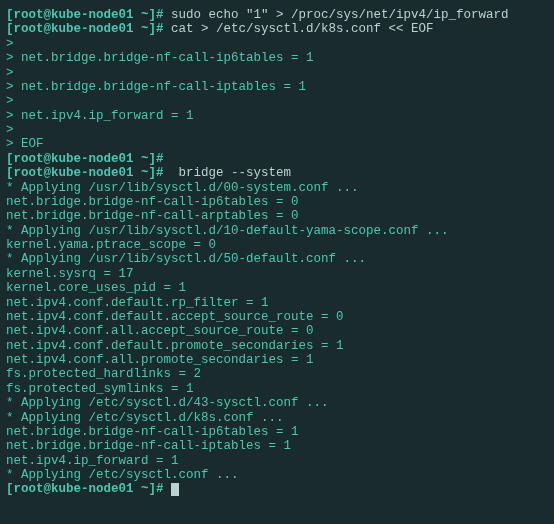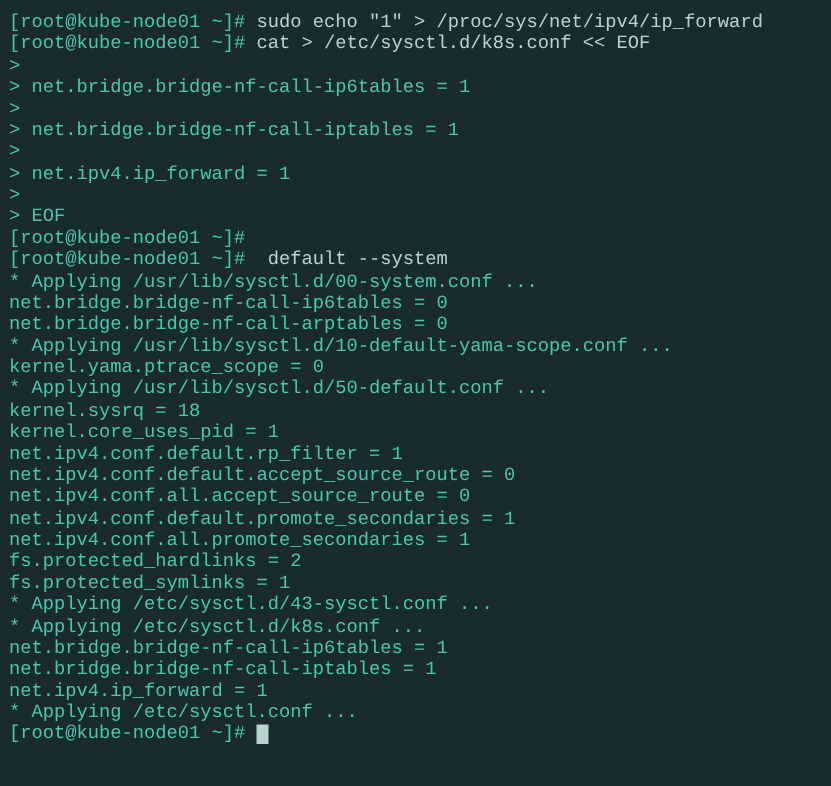--- a/index.html
+++ b/index.html
@@ -16,20 +16,21 @@
       color: #4ac7b0;
       width: 554px;
       height: 524px;
       overflow: hidden;
     }
     .line {
       white-space: pre;
     }
     .prompt-bracket {
       color: #4ac7b0;
+      font-weight: bold;
     }
     .cmd {
       color: #b8d4d0;
     }
     .output {
       color: #4ac7b0;
     }
     .cursor {
       display: inline-block;
       width: 8px;
@@ -46,28 +47,28 @@
     <div class="line"><span class="prompt-bracket">[root@kube-node01 ~]# </span><span class="cmd">cat &gt; /etc/sysctl.d/k8s.conf &lt;&lt; EOF</span></div>
     <div class="line"><span class="output">&gt;</span></div>
     <div class="line"><span class="output">&gt; net.bridge.bridge-nf-call-ip6tables = 1</span></div>
     <div class="line"><span class="output">&gt;</span></div>
     <div class="line"><span class="output">&gt; net.bridge.bridge-nf-call-iptables = 1</span></div>
     <div class="line"><span class="output">&gt;</span></div>
     <div class="line"><span class="output">&gt; net.ipv4.ip_forward = 1</span></div>
     <div class="line"><span class="output">&gt;</span></div>
     <div class="line"><span class="output">&gt; EOF</span></div>
     <div class="line"><span class="prompt-bracket">[root@kube-node01 ~]#</span><span class="cmd"></span></div>
-    <div class="line"><span class="prompt-bracket">[root@kube-node01 ~]#  </span><span class="cmd">default --system</span></div>
+    <div class="line"><span class="prompt-bracket">[root@kube-node01 ~]#  </span><span class="cmd">bridge --system</span></div>
     <div class="line"><span class="output">* Applying /usr/lib/sysctl.d/00-system.conf ...</span></div>
     <div class="line"><span class="output">net.bridge.bridge-nf-call-ip6tables = 0</span></div>
     <div class="line"><span class="output">net.bridge.bridge-nf-call-arptables = 0</span></div>
     <div class="line"><span class="output">* Applying /usr/lib/sysctl.d/10-default-yama-scope.conf ...</span></div>
     <div class="line"><span class="output">kernel.yama.ptrace_scope = 0</span></div>
     <div class="line"><span class="output">* Applying /usr/lib/sysctl.d/50-default.conf ...</span></div>
-    <div class="line"><span class="output">kernel.sysrq = 18</span></div>
+    <div class="line"><span class="output">kernel.sysrq = 17</span></div>
     <div class="line"><span class="output">kernel.core_uses_pid = 1</span></div>
     <div class="line"><span class="output">net.ipv4.conf.default.rp_filter = 1</span></div>
     <div class="line"><span class="output">net.ipv4.conf.default.accept_source_route = 0</span></div>
     <div class="line"><span class="output">net.ipv4.conf.all.accept_source_route = 0</span></div>
     <div class="line"><span class="output">net.ipv4.conf.default.promote_secondaries = 1</span></div>
     <div class="line"><span class="output">net.ipv4.conf.all.promote_secondaries = 1</span></div>
     <div class="line"><span class="output">fs.protected_hardlinks = 2</span></div>
     <div class="line"><span class="output">fs.protected_symlinks = 1</span></div>
     <div class="line"><span class="output">* Applying /etc/sysctl.d/43-sysctl.conf ...</span></div>
     <div class="line"><span class="output">* Applying /etc/sysctl.d/k8s.conf ...</span></div>

